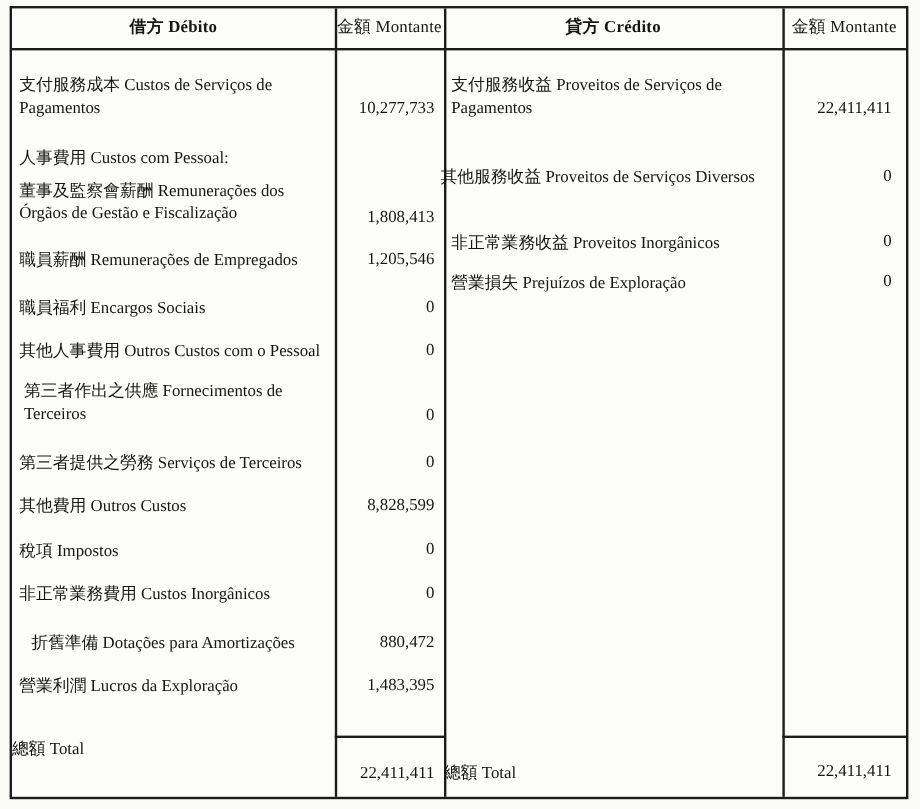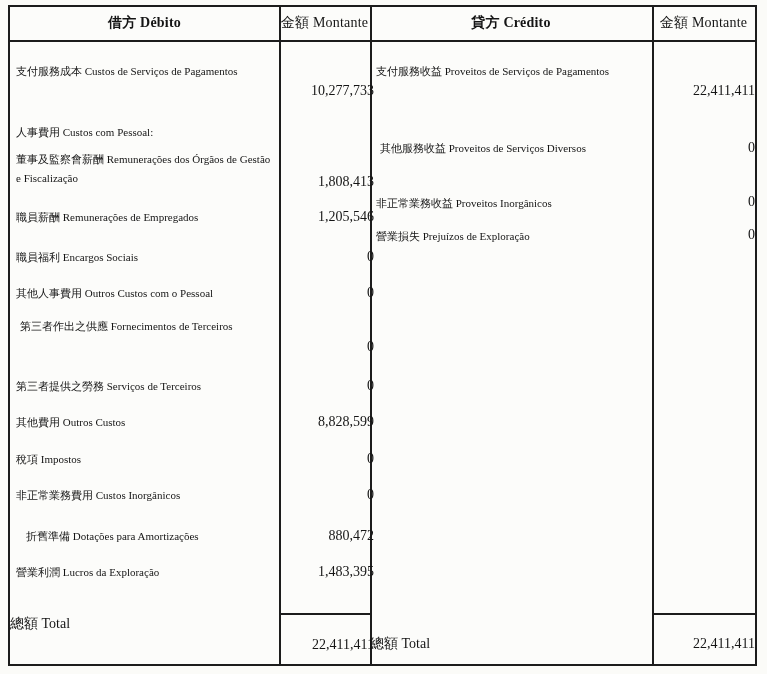--- a/index.html
+++ b/index.html
@@ -17,27 +17,26 @@
   }
   .vline{position:absolute;top:0;bottom:0;width:2px;background:#1c1c1c;}
   .hdrline{position:absolute;left:0;right:0;top:33px;height:2px;background:#1c1c1c;}
   .totline{position:absolute;top:606px;height:2px;background:#1c1c1c;}
   .hdr{
     position:absolute;top:7px;font-size:14px;text-align:center;
     letter-spacing:0.2px;white-space:nowrap;
   }
   .hdr.bold{font-weight:bold;}
   .lbl{
-    position:absolute;font-size:11px;line-height:19px;
+    position:absolute;font-size:14px;line-height:19px;
     padding-left:6px;box-sizing:border-box;
   }
   .amt{
     position:absolute;font-size:14px;line-height:18px;text-align:right;
     white-space:nowrap;
-    padding-left:12px;
   }
   .amt.left-col{left:269px;width:83px;}
   .amt.right-col{left:642px;width:91px;}
   .tot-lbl{
     position:absolute;font-size:14px;white-space:nowrap;
     box-sizing:border-box;
   }
 </style>
 </head>
 <body>
@@ -94,21 +93,21 @@
 
     <div class="lbl" style="left:0;top:556px;width:265px;">營業利潤 Lucros da Exploração</div>
     <div class="amt left-col" style="top:556px;">1,483,395</div>
 
     <div class="tot-lbl" style="left:0;top:608px;width:265px;">總額 Total</div>
     <div class="amt left-col" style="top:629px;">22,411,411</div>
 
     <div class="lbl" style="left:360px;top:55px;width:278px;">支付服務收益 Proveitos de Serviços de Pagamentos</div>
     <div class="amt right-col" style="top:75px;">22,411,411</div>
 
-    <div class="lbl" style="left:364px;top:132px;width:278px;">其他服務收益 Proveitos de Serviços Diversos</div>
+    <div class="lbl" style="left:351px;top:132px;width:278px;">其他服務收益 Proveitos de Serviços Diversos</div>
     <div class="amt right-col" style="top:132px;">0</div>
 
     <div class="lbl" style="left:360px;top:187px;width:278px;">非正常業務收益 Proveitos Inorgânicos</div>
     <div class="amt right-col" style="top:186px;">0</div>
 
     <div class="lbl" style="left:360px;top:220px;width:278px;">營業損失 Prejuízos de Exploração</div>
     <div class="amt right-col" style="top:219px;">0</div>
 
     <div class="tot-lbl" style="left:360px;top:628px;width:276px;">總額 Total</div>
     <div class="amt right-col" style="top:628px;">22,411,411</div>

